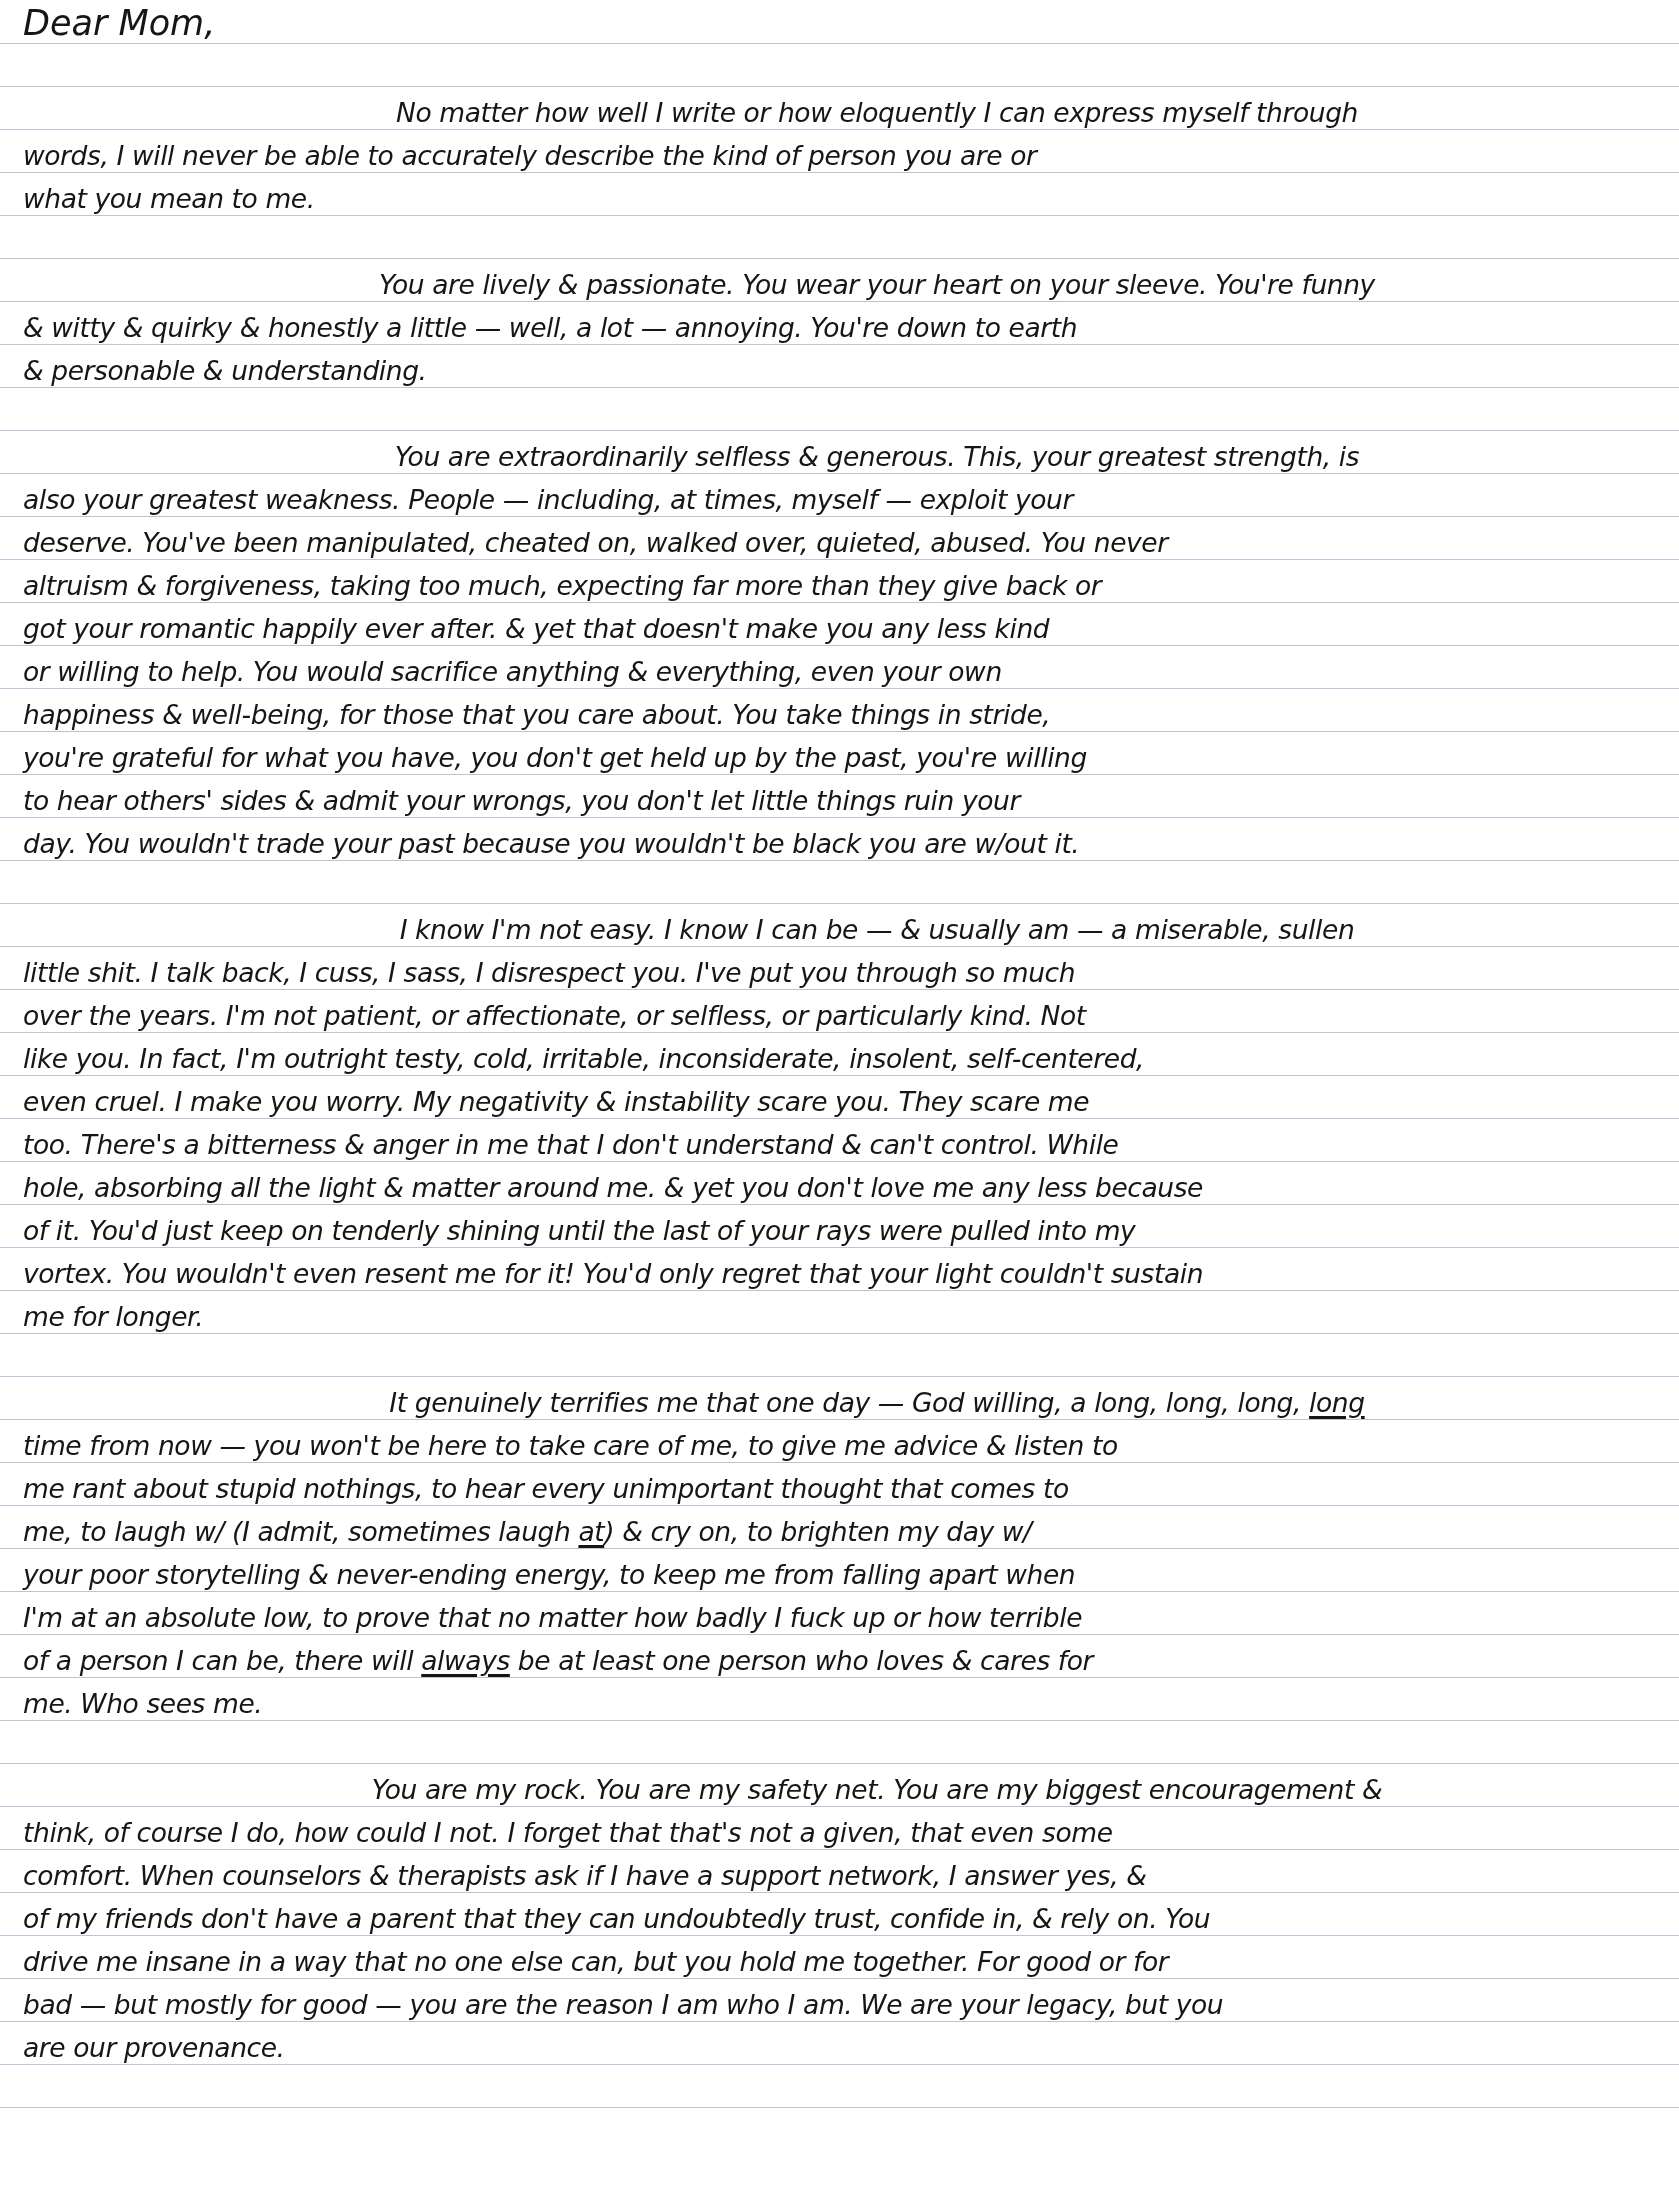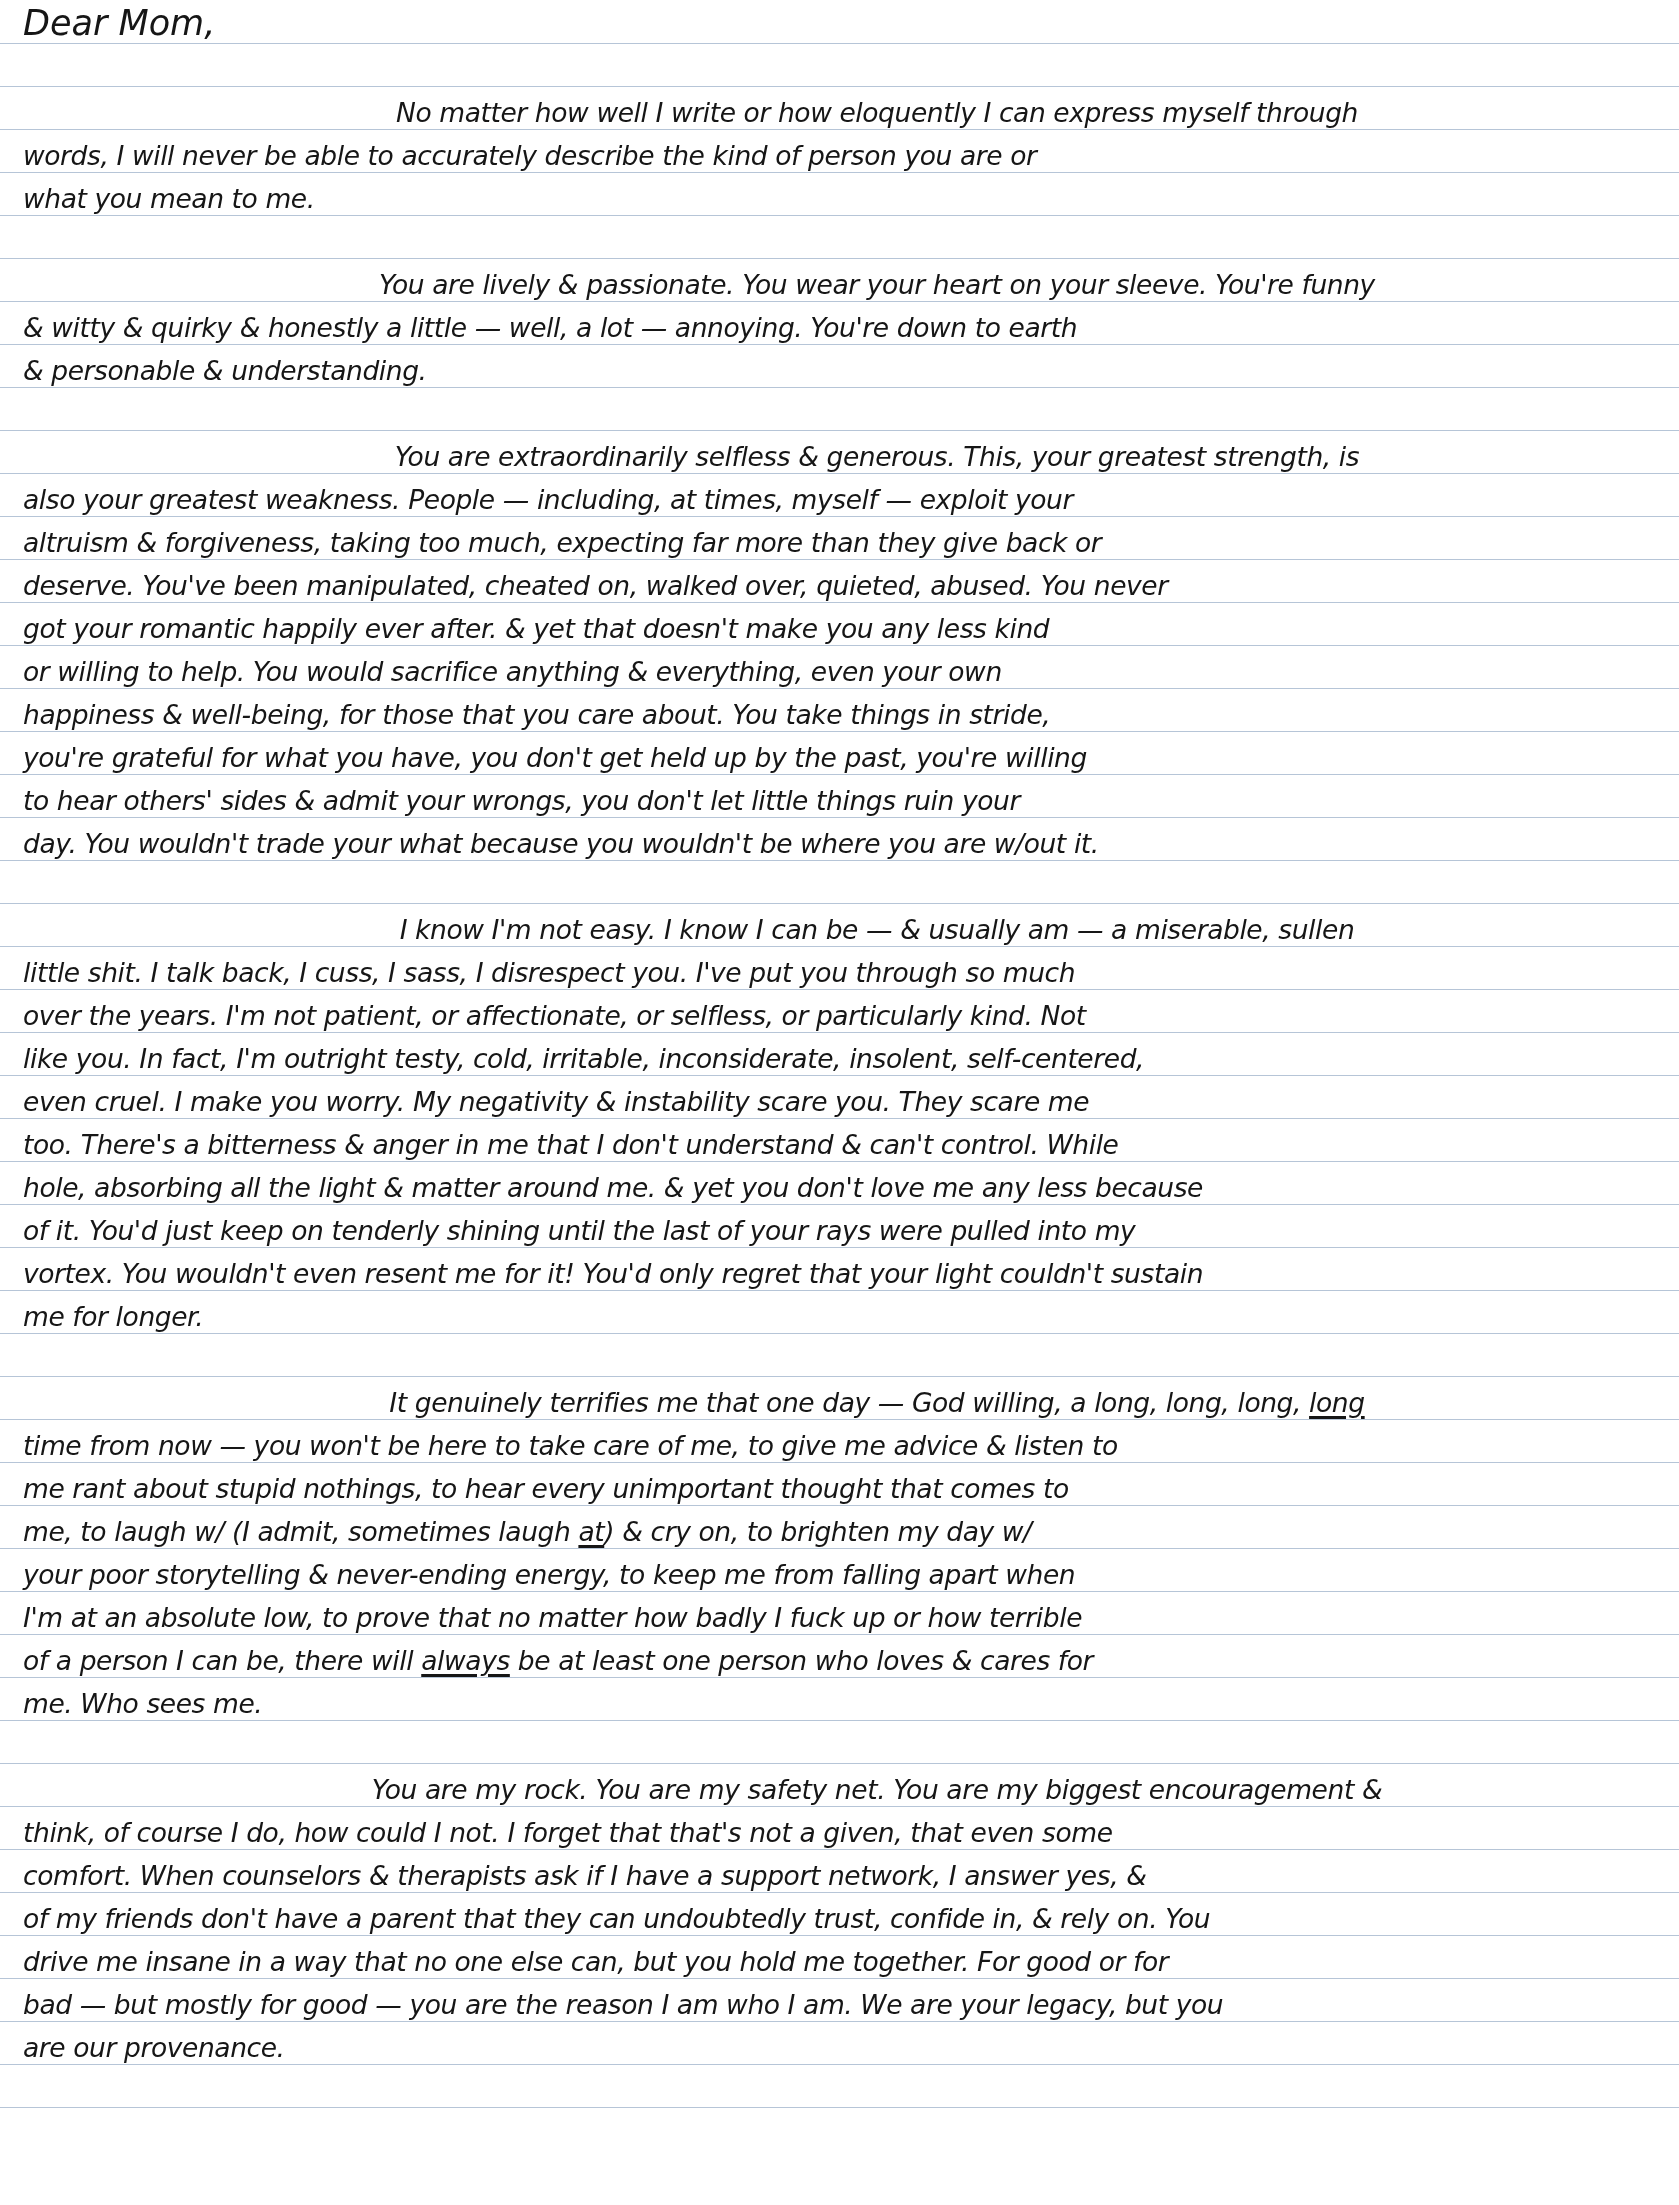--- a/index.html
+++ b/index.html
@@ -79,42 +79,42 @@
         <span class="ink">&amp; personable &amp; understanding.</span>
       </div>
       <div class="line blank"></div>
       <div class="line first">
         <span class="ink">You are extraordinarily selfless &amp; generous. This, your greatest strength, is</span>
       </div>
       <div class="line">
         <span class="ink">also your greatest weakness. People — including, at times, myself — exploit your</span>
       </div>
       <div class="line">
-        <span class="ink">altruism &amp; forgiveness, taking too much, expecting far more than they give back or</span>
+        <span class="ink">deserve. You've been manipulated, cheated on, walked over, quieted, abused. You never</span>
       </div>
       <div class="line">
-        <span class="ink">deserve. You've been manipulated, cheated on, walked over, quieted, abused. You never</span>
+        <span class="ink">altruism &amp; forgiveness, taking too much, expecting far more than they give back or</span>
       </div>
       <div class="line">
         <span class="ink">got your romantic happily ever after. &amp; yet that doesn't make you any less kind</span>
       </div>
       <div class="line">
         <span class="ink">or willing to help. You would sacrifice anything &amp; everything, even your own</span>
       </div>
       <div class="line">
         <span class="ink">happiness &amp; well-being, for those that you care about. You take things in stride,</span>
       </div>
       <div class="line">
         <span class="ink">you're grateful for what you have, you don't get held up by the past, you're willing</span>
       </div>
       <div class="line">
         <span class="ink">to hear others' sides &amp; admit your wrongs, you don't let little things ruin your</span>
       </div>
       <div class="line">
-        <span class="ink">day. You wouldn't trade your what because you wouldn't be where you are w/out it.</span>
+        <span class="ink">day. You wouldn't trade your past because you wouldn't be black you are w/out it.</span>
       </div>
       <div class="line blank"></div>
       <div class="line first">
         <span class="ink">I know I'm not easy. I know I can be — &amp; usually am — a miserable, sullen</span>
       </div>
       <div class="line">
         <span class="ink">little shit. I talk back, I cuss, I sass, I disrespect you. I've put you through so much</span>
       </div>
       <div class="line">
         <span class="ink">over the years. I'm not patient, or affectionate, or selfless, or particularly kind. Not</span>

